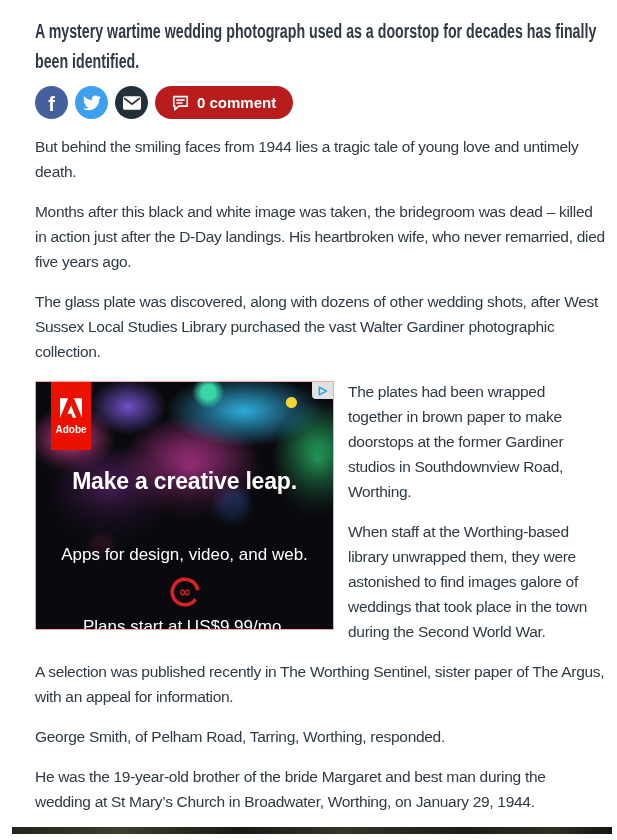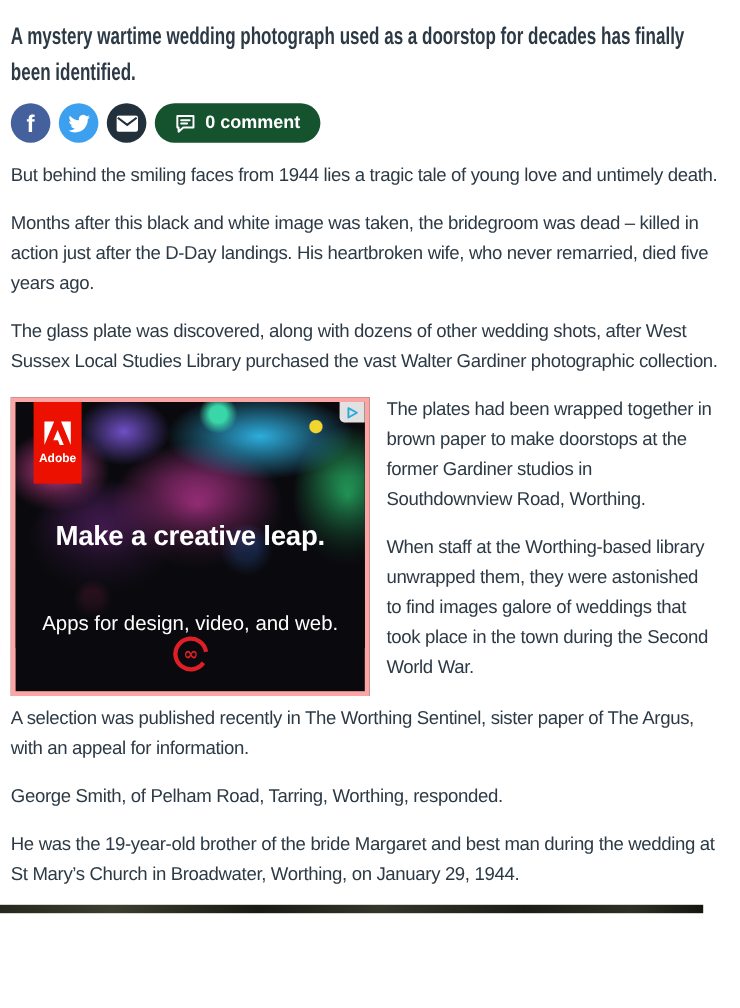--- a/index.html
+++ b/index.html
@@ -2,21 +2,21 @@
 <html><head>
 <meta charset="utf-8">
 <style>
   * { margin:0; padding:0; box-sizing:border-box; }
   html,body { background:#ffffff; }
   body {
     width:617px; height:840px; overflow:hidden;
     font-family:"Liberation Sans", sans-serif;
     color:#2d3a45;
   }
-  .page { padding:16px 12px 0 9px; width:617px; height:840px; position:relative; }
+  .page { padding:16px 12px 0 35px; width:617px; height:840px; position:relative; }
 
   
   .headline {
     font-size:20px; font-weight:700; line-height:30px; color:#2d3a45;
     width:800px; transform:scaleX(0.71); transform-origin:0 0;
     margin-bottom:10px;
   }
 
   
   .share-row { display:flex; align-items:center; gap:7px; margin-bottom:13px; height:33px; }
@@ -37,21 +37,21 @@
     font-size:15.5px; letter-spacing:-0.3px; line-height:25px;
     margin:15px 0 13px 0; color:#2d3a45;
   }
   .wrap-section { overflow:visible; }
   .wrap-section p { margin-right:12px; }
   .clear { clear:both; }
 
   
   .ad {
     float:left; position:relative; width:299px; height:249px;
-    border:4px solid #fca5a5; background:#0a0a0e; overflow:hidden;
+    border:1px solid #fca5a5; background:#0a0a0e; overflow:hidden;
     margin:2px 14px 6px 0; cursor:pointer;
   }
   .ad-art {
     position:absolute; left:0; top:0; right:0; height:205px;
     background:
       radial-gradient(circle at 86% 10%, #f2d52e 0 5px, rgba(0,0,0,0) 6px),
       radial-gradient(circle at 58% 5%, #39d6a8 0 7px, rgba(0,0,0,0) 16px),
       radial-gradient(ellipse 120px 55px at 70% 14%, rgba(47,182,232,.95) 0%, rgba(47,182,232,0) 65%),
       radial-gradient(ellipse 70px 90px at 95% 38%, rgba(41,193,108,.9) 0%, rgba(41,193,108,0) 65%),
       radial-gradient(ellipse 55px 40px at 31% 12%, rgba(122,87,216,.9) 0%, rgba(122,87,216,0) 70%),
@@ -71,21 +71,21 @@
     background:#eb1000; z-index:3; display:flex; flex-direction:column;
     align-items:center; justify-content:center; gap:5px; cursor:pointer;
   }
   .adobe-word { color:#fff; font-size:10px; font-weight:700; letter-spacing:0; }
   .adchoices {
     position:absolute; right:0; top:0; width:21px; height:17px; z-index:3;
     background:rgba(244,244,244,.92); border-radius:0 0 0 4px;
     display:flex; align-items:center; justify-content:center; cursor:pointer;
   }
   .ad-copy { position:absolute; left:0; right:0; top:86px; z-index:2; text-align:center; color:#fff; }
-  .ad-headline { font-size:23px; font-weight:700; letter-spacing:-0.2px; margin-bottom:9px;margin-top:12px; }
+  .ad-headline { font-size:23px; font-weight:700; letter-spacing:-0.2px; margin-bottom:9px; }
   .ad-line { font-size:17px; line-height:25px; font-weight:400;margin-top:47px; }
   .ad-cta { display:inline-block; font-size:13px; line-height:24px; color:#2f7fe8; text-decoration:none; cursor:pointer; }
   .cc-row { position:absolute; top:194px; left:0; right:0; z-index:2; text-align:center; }
   .ad-tagline {
     position:absolute; top:228px; left:0; right:0; z-index:2; text-align:center;
     color:#fff; font-weight:700; font-size:15px; letter-spacing:0.2px;
   }
 
   
   .next-image-strip {
@@ -112,21 +112,21 @@
       </span>
     </button>
     <button class="share-circle" style="background:#22303c">
       <span style="display:flex">
         <svg width="18" height="14" viewBox="0 0 24 18">
             <rect width="24" height="18" rx="2.5" fill="#ffffff"></rect>
             <path d="M1.5 2.5l10.5 8 10.5-8" stroke="#22303c" stroke-width="2.4" fill="none"></path>
           </svg>
       </span>
     </button>
-    <button class="comment-pill" style="background:#14532d">
+    <button class="comment-pill" style="background:#b91c1c">
       <span style="display:flex">
         <svg width="17" height="16" viewBox="0 0 24 22" fill="none" stroke="#ffffff" stroke-width="2.3" stroke-linejoin="round">
             <path d="M2.5 2h19v13.5H9.5l-5.5 5v-5h-1.5z"></path>
             <path d="M7 7h10M7 11h7" stroke-linecap="round"></path>
           </svg>
       </span>
       <span>0 comment</span>
     </button>
   </div>
 

